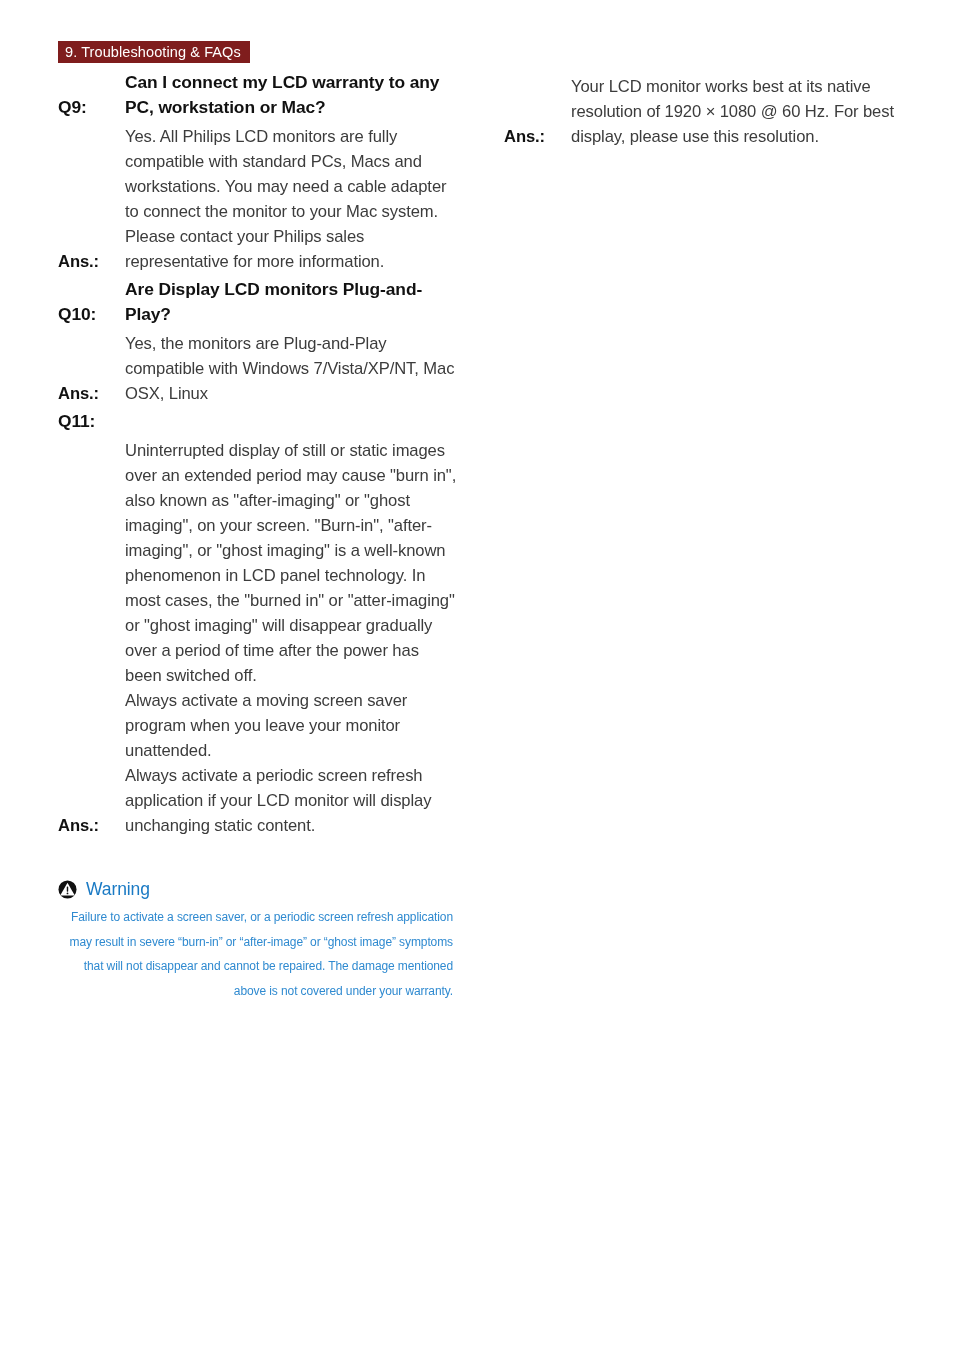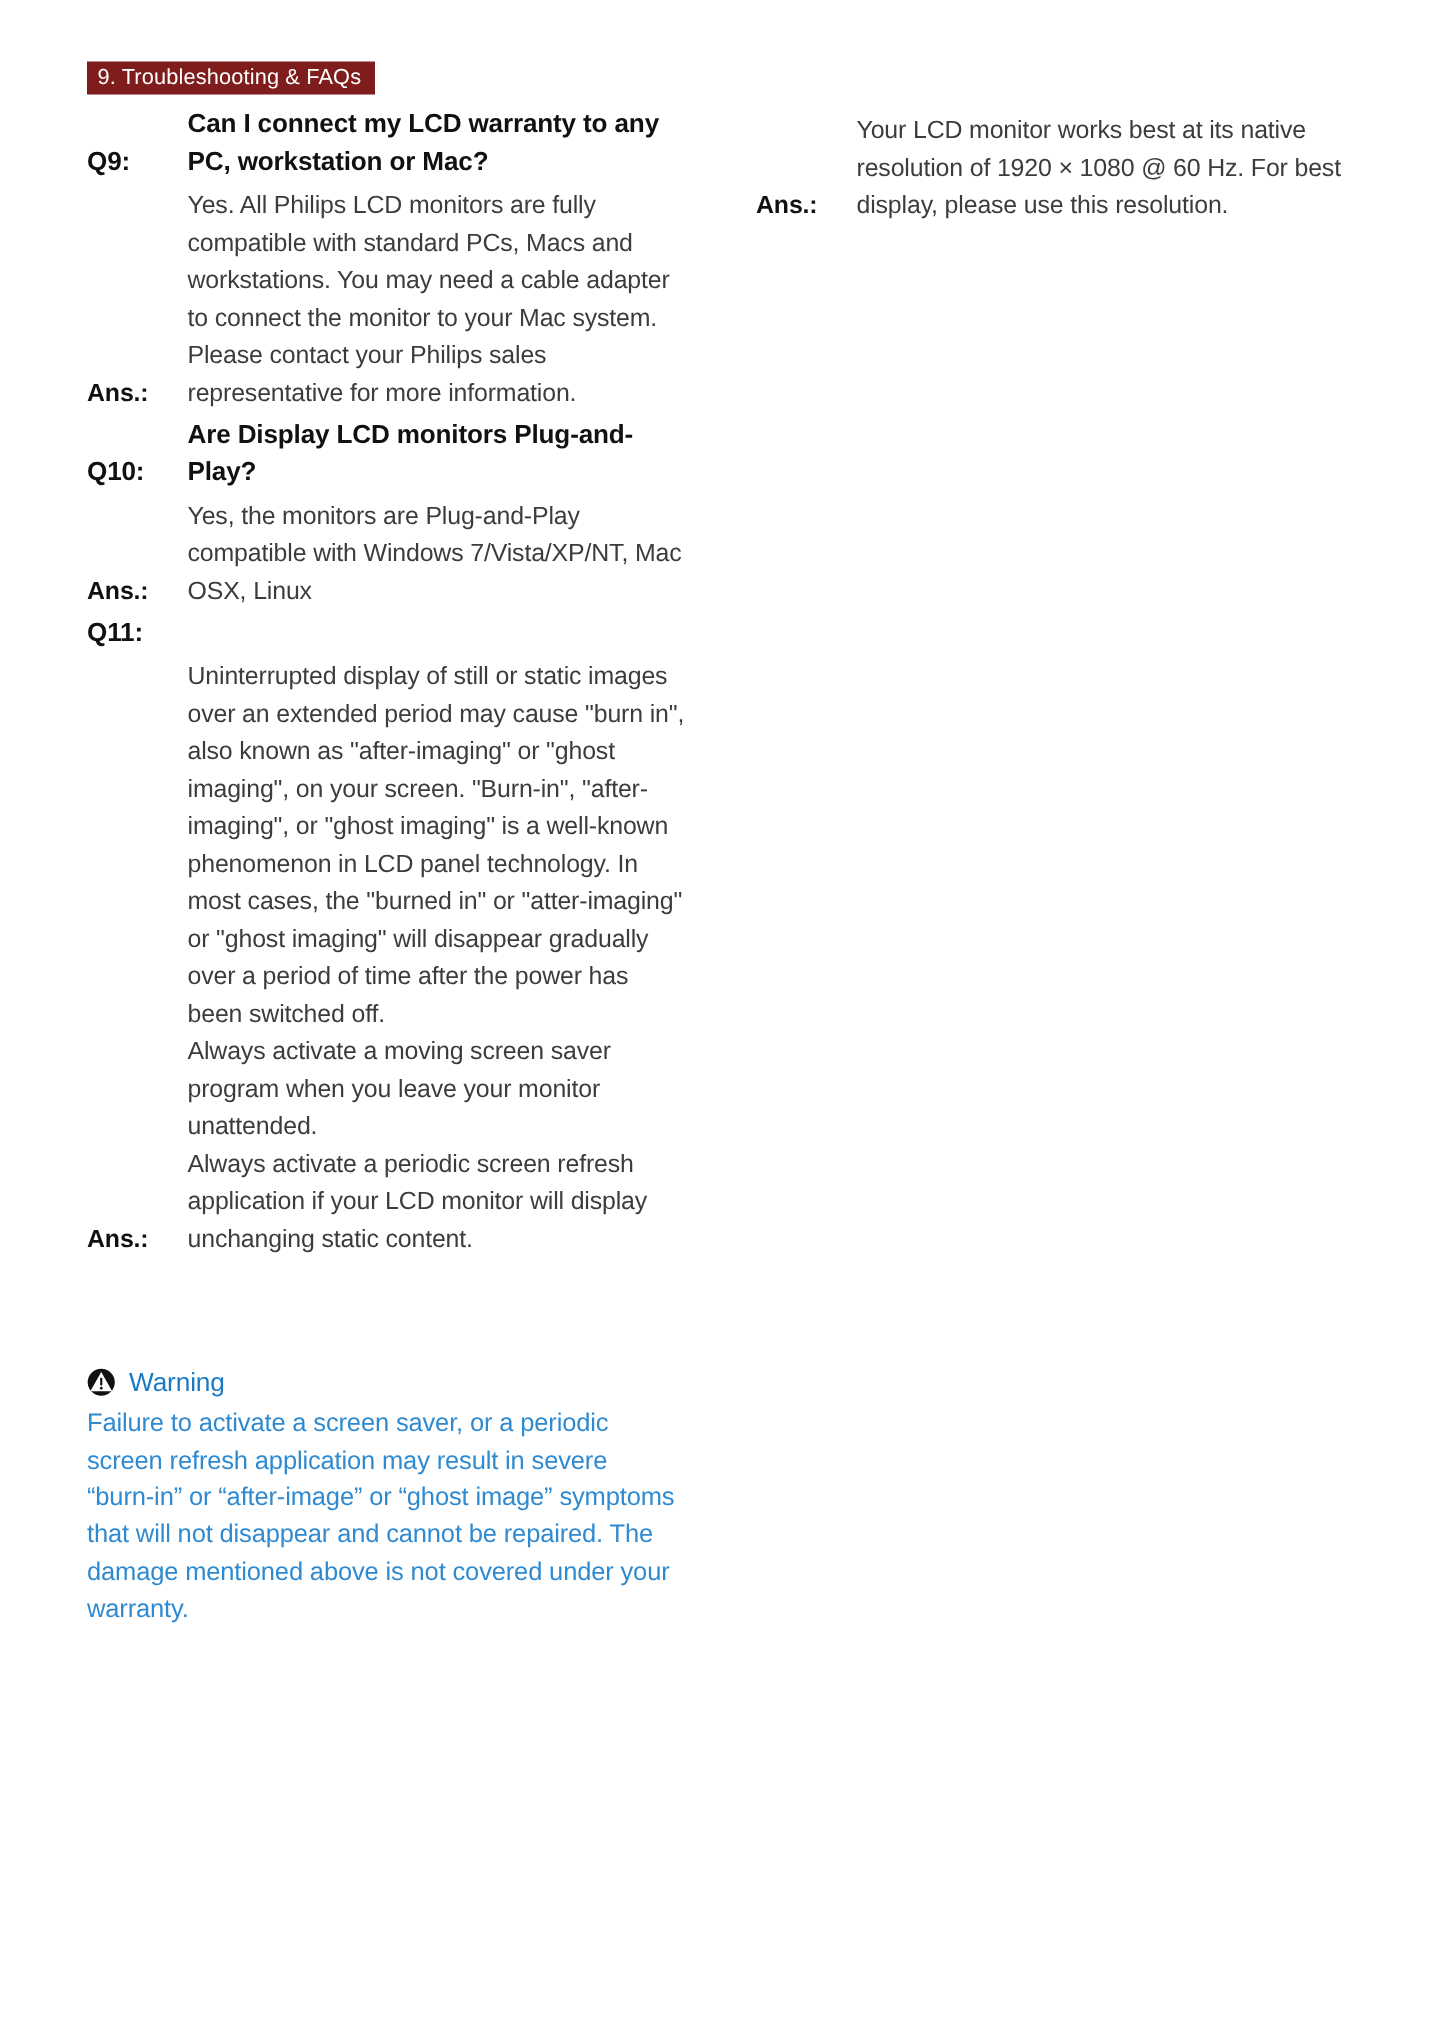--- a/index.html
+++ b/index.html
@@ -77,21 +77,21 @@
     color: #3c3c3c;
     font-weight: 400;
     font-size: 16.6px;
   }
   .block-gap-q { margin-top: 3px; }
   .block-gap-a { margin-top: 4px; }
 
   .para { margin: 0; }
 
   
-  .warning-block { margin-top: 72px; }
+  .warning-block { margin-top: 40px; text-align: right; }
   .warning-head {
     display: flex;
     align-items: center;
     gap: 9px;
     margin-bottom: 5px;
   }
   .warn-icon {
     width: 19px;
     height: 19px;
     flex: 0 0 auto;
@@ -99,21 +99,21 @@
   }
   .warning-title {
     color: #1a7ac4;
     font-size: 17.5px;
     line-height: 22px;
     font-weight: 400;
     letter-spacing: -0.1px;
   }
   .warning-text {
     color: #2f8ad0;
-    font-size: 17px;
+    font-size: 12px;
     line-height: 24.7px;
     letter-spacing: -0.1px;
     max-width: 395px;
   }
 
   
   .page-number {
     position: absolute;
     left: 0;
     right: 0;

